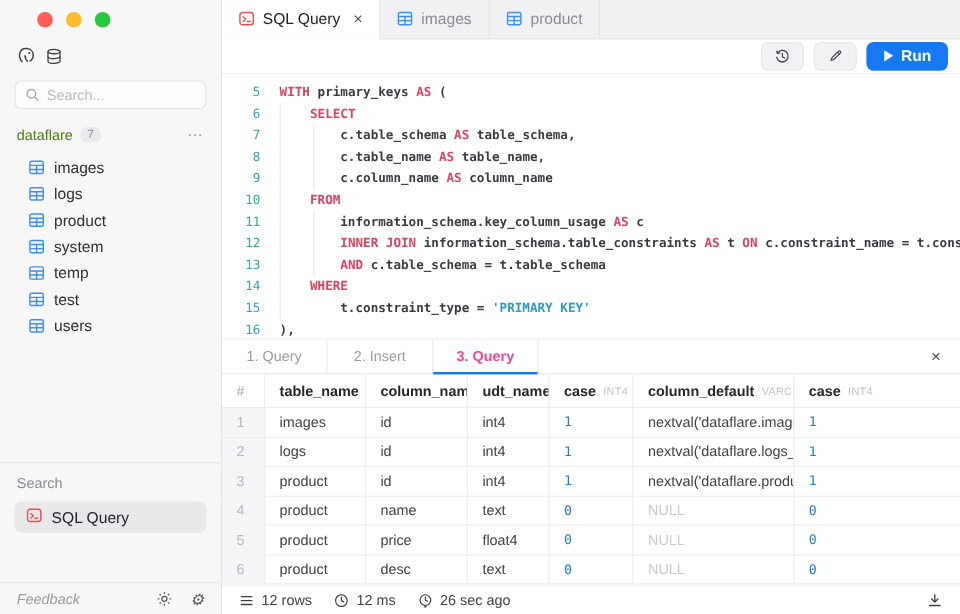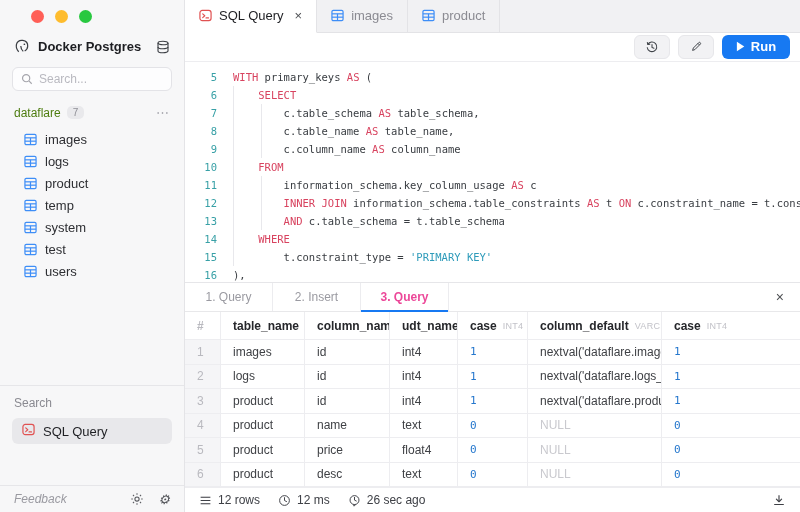--- a/index.html
+++ b/index.html
@@ -36,21 +36,21 @@
   .tab { display:flex; align-items:center; gap:7px; padding:0 14px; font-size:13px; color:#8b8b92; border-right:1px solid #e3e3e6; cursor:pointer; }
   .tab.active { background:#fff; color:#1d1e22; border-bottom:1px solid #fff; margin-bottom:-1px; min-width:122px; }
   .tab .close { color:#4e5054; font-size:13px; margin-left:4px; cursor:pointer; }
   .toolbar { height:29px; background:#fff; border-bottom:1px solid #ededf0; display:flex; align-items:center; justify-content:flex-end; gap:8px; padding:0 10px; }
   .icon-btn { width:36px; height:24px; background:#f2f2f4; border:1px solid #e7e7ea; border-radius:6px; display:flex; align-items:center; justify-content:center; cursor:pointer; }
   .run-btn { width:68px; height:24px; background:#1779f2; border:none; border-radius:6px; color:#fff; font-size:13px; font-weight:bold; display:flex; align-items:center; justify-content:center; gap:6px; cursor:pointer; font-family:"Liberation Sans",sans-serif; }
 
   .editor { position:relative; height:221px; background:#fff; overflow:hidden; padding-top:6px; cursor:text; }
   .cl { display:flex; height:18px; line-height:18px; white-space:pre; font-family:"DejaVu Sans Mono", monospace; font-size:10.5px; }
   .cl .ln { width:32px; flex:0 0 32px; text-align:right; color:#38a0a6; }
-  .cl .code { margin-left:16px; color:#383c41; }
+  .cl .code { margin-left:16px; color:#383c41;font-weight:bold; }
   .code .kw { color:#d8435f; }
   .code .str { color:#2e9bba; }
   .guide { position:absolute; width:1px; background:#e8e8ec; }
 
   
   .results { border-top:1px solid #e6e6e9; display:flex; flex-direction:column; }
   .rtabs { height:29px; background:#fff; border-bottom:1px solid #e8e8ea; display:flex; align-items:stretch; }
   .rtab { width:88px; display:flex; align-items:center; justify-content:center; font-size:12px; color:#9a9aa1; border-right:1px solid #ececef; cursor:pointer; position:relative; }
   .rtab.active { color:#ec4899; font-weight:bold; }
   .rtab.active::after { content:""; position:absolute; left:0; right:0; bottom:-1px; height:2px; background:#1779f2; }
@@ -84,21 +84,20 @@
       <span class="tl yellow"></span>
       <span class="tl green"></span>
     </div>
 
     <div class="conn-row">
       <svg width="17" height="17" viewBox="0 0 18 18" fill="none" stroke="#3a3d42" stroke-width="1.3">
         <path d="M5 14.5C3 12.5 2 9.5 2.6 6.8 3.4 3.8 6.2 2.2 9.3 2.6c3.2.5 5.4 3 5.2 6.1-.1 2.2-1.4 4.1-3.2 5"></path>
         <path d="M7.2 8.5c0 2.4 1 4.3 2.6 5.7"></path>
         <circle cx="11" cy="6.6" r=".9" fill="#3a3d42" stroke="none"></circle>
       </svg>
-      <span class="cname">Docker Postgres</span>
       <svg width="14" height="14" viewBox="0 0 14 14" fill="none" stroke="#3a3d42" stroke-width="1.1">
         <ellipse cx="7" cy="3" rx="5" ry="1.8"></ellipse>
           <path d="M2 3v8c0 1 2.2 1.8 5 1.8s5-.8 5-1.8V3"></path>
           <path d="M2 7c0 1 2.2 1.8 5 1.8S12 8 12 7"></path>
       </svg>
     </div>
 
     <label class="search-box">
       <svg width="12" height="12" viewBox="0 0 14 14" fill="none" stroke="#a6a6ad" stroke-width="1.4">
           <circle cx="6" cy="6" r="4.2"></circle>
@@ -141,30 +140,30 @@
           </svg>
           <span>product</span>
         </div>
         <div class="titem">
           <svg width="13" height="13" viewBox="0 0 14 14" fill="none" stroke="#3e8ef7" stroke-width="1.3">
             <rect x="1" y="1.5" width="12" height="11" rx="1.5"></rect>
             <line x1="1" y1="5.2" x2="13" y2="5.2"></line>
             <line x1="7" y1="5.2" x2="7" y2="12.5"></line>
             <line x1="1" y1="8.8" x2="13" y2="8.8"></line>
           </svg>
+          <span>system</span>
+        </div>
+        <div class="titem">
+          <svg width="13" height="13" viewBox="0 0 14 14" fill="none" stroke="#3e8ef7" stroke-width="1.3">
+            <rect x="1" y="1.5" width="12" height="11" rx="1.5"></rect>
+            <line x1="1" y1="5.2" x2="13" y2="5.2"></line>
+            <line x1="7" y1="5.2" x2="7" y2="12.5"></line>
+            <line x1="1" y1="8.8" x2="13" y2="8.8"></line>
+          </svg>
           <span>temp</span>
-        </div>
-        <div class="titem">
-          <svg width="13" height="13" viewBox="0 0 14 14" fill="none" stroke="#3e8ef7" stroke-width="1.3">
-            <rect x="1" y="1.5" width="12" height="11" rx="1.5"></rect>
-            <line x1="1" y1="5.2" x2="13" y2="5.2"></line>
-            <line x1="7" y1="5.2" x2="7" y2="12.5"></line>
-            <line x1="1" y1="8.8" x2="13" y2="8.8"></line>
-          </svg>
-          <span>system</span>
         </div>
         <div class="titem">
           <svg width="13" height="13" viewBox="0 0 14 14" fill="none" stroke="#3e8ef7" stroke-width="1.3">
             <rect x="1" y="1.5" width="12" height="11" rx="1.5"></rect>
             <line x1="1" y1="5.2" x2="13" y2="5.2"></line>
             <line x1="7" y1="5.2" x2="7" y2="12.5"></line>
             <line x1="1" y1="8.8" x2="13" y2="8.8"></line>
           </svg>
           <span>test</span>
         </div>

